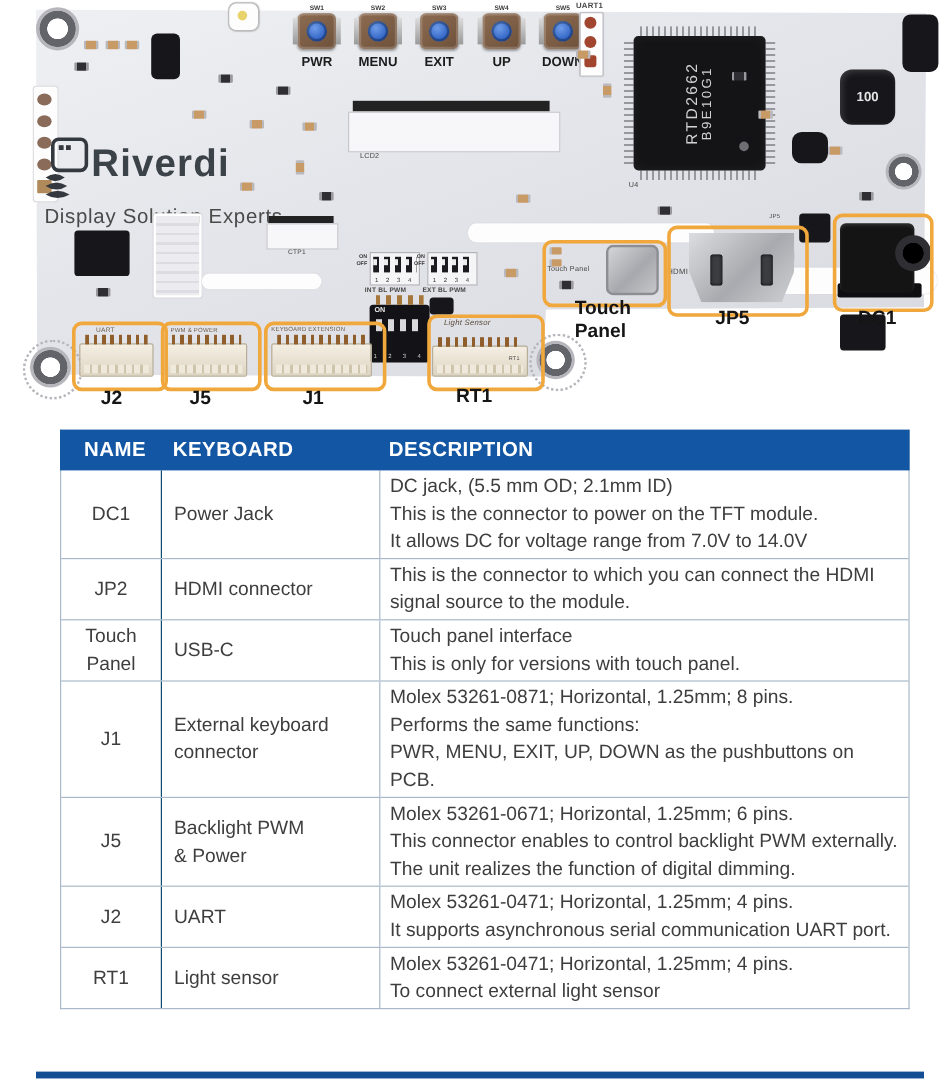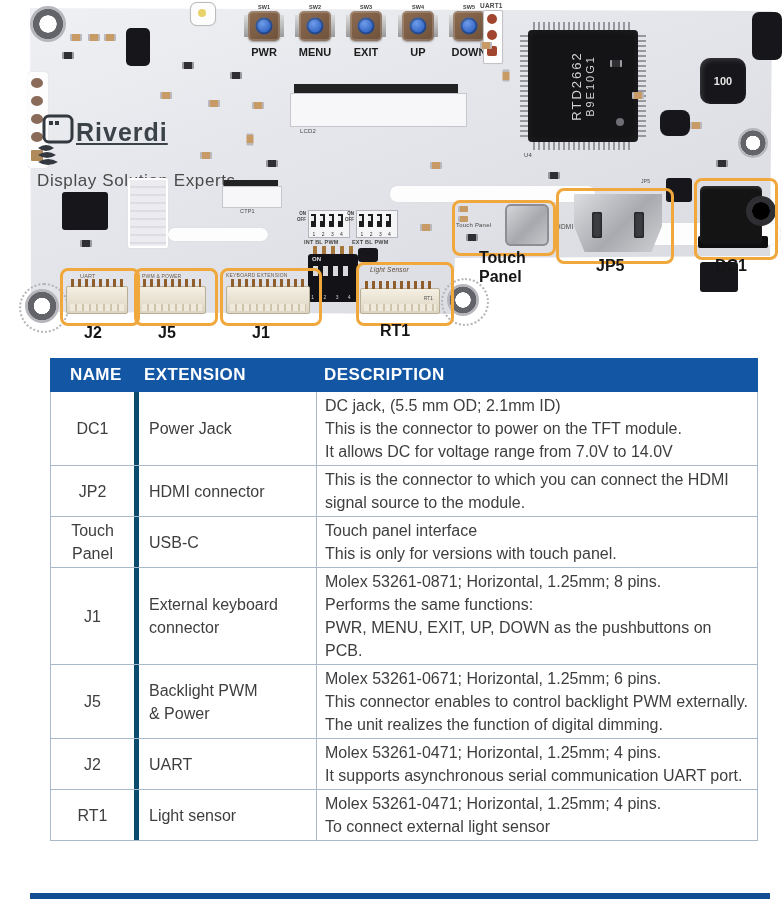--- a/index.html
+++ b/index.html
@@ -81,37 +81,37 @@
   .dipb .nubs{position:absolute;left:5px;top:12px;right:5px;height:10px;
     background:repeating-linear-gradient(90deg,#d9d9dc 0 5px,rgba(0,0,0,0) 5px 10px);}
   .dipb .on{position:absolute;left:4px;top:2px;color:#e8e8e8;font-size:6px;font-weight:bold;}
   .dipb .nums{position:absolute;bottom:2px;left:0;right:0;text-align:center;color:#cfcfcf;font-size:5px;letter-spacing:4px;}
 
   
   .hl{position:absolute;border:3px solid #f0a73c;border-radius:8px;}
   .callout{position:absolute;font-weight:bold;color:#151515;font-size:16px;line-height:19px;}
 
   
-  .brand-name{position:absolute;left:76px;top:118px;font-size:25px;font-weight:bold;color:#3b4248;letter-spacing:1px;text-decoration:underline;}
+  .brand-name{position:absolute;left:76px;top:118px;font-size:32px;font-weight:bold;color:#3b4248;letter-spacing:1px;}
   .tagline{position:absolute;left:37px;top:171px;font-size:17px;color:#4a4a4a;letter-spacing:.6px;}
 
   
   .doc-table{position:absolute;left:50px;top:358px;width:706px;border:1px solid #a9b9c9;border-top:none;}
   .t-head{display:grid;grid-template-columns:83px 182px 441px;height:34px;align-items:center;
     background:#1256a4;color:#fff;font-weight:bold;font-size:17px;letter-spacing:.4px;
     margin:-0px -1px 0 -1px;padding:0 1px;position:relative;left:0;}
   .t-head .th1{padding-left:19px;}
   .t-head .th2{padding-left:10px;}
   .t-head .th3{padding-left:8px;}
   .t-row{display:grid;grid-template-columns:83px 182px 441px;border-bottom:1px solid #a9b9c9;
     font-size:16px;color:#3e3e3e;line-height:23px;}
   .t-row:last-child{border-bottom:none;}
   .td{min-height:44px;}
   .td.name{display:flex;align-items:center;justify-content:center;text-align:center;padding:2px 2px;}
-  .td.conn{display:flex;align-items:center;padding:2px 4px 2px 10px;border-left:5px solid #0c4a6e;white-space:pre-line;}
+  .td.conn{display:flex;align-items:center;padding:2px 4px 2px 10px;border-left:1px solid #0c4a6e;white-space:pre-line;}
   .td.desc{padding:2px 8px;border-left:1px solid #a9b9c9;display:flex;flex-direction:column;justify-content:center;}
   .footer-bar{position:absolute;left:30px;top:893px;width:740px;height:6px;background:#134d93;}
 </style>
 </head>
 <body>
 
 <div class="page">
 
   <div class="pcb">
     <div class="board"></div>
@@ -317,21 +317,21 @@
     <div class="callout" style="left:252px;top:323px;">J1</div>
     <div class="callout" style="left:380px;top:321px;">RT1</div>
     <div class="callout" style="left:479px;top:248px;width:58px;">Touch Panel</div>
     <div class="callout" style="left:596px;top:256px;">JP5</div>
     <div class="callout" style="left:715px;top:256px;">DC1</div>
   </div>
 
   <div class="doc-table">
     <div class="t-head">
       <div class="th1">NAME</div>
-      <div class="th2">EXTENSION</div>
+      <div class="th2">KEYBOARD</div>
       <div class="th3">DESCRIPTION</div>
     </div>
 
     <div class="t-row">
       <div class="td name">DC1</div>
       <div class="td conn">Power Jack</div>
       <div class="td desc">
         <div>DC jack, (5.5 mm OD; 2.1mm ID)</div>
         <div>This is the connector to power on the TFT module.</div>
         <div>It allows DC for voltage range from 7.0V to 14.0V</div>

